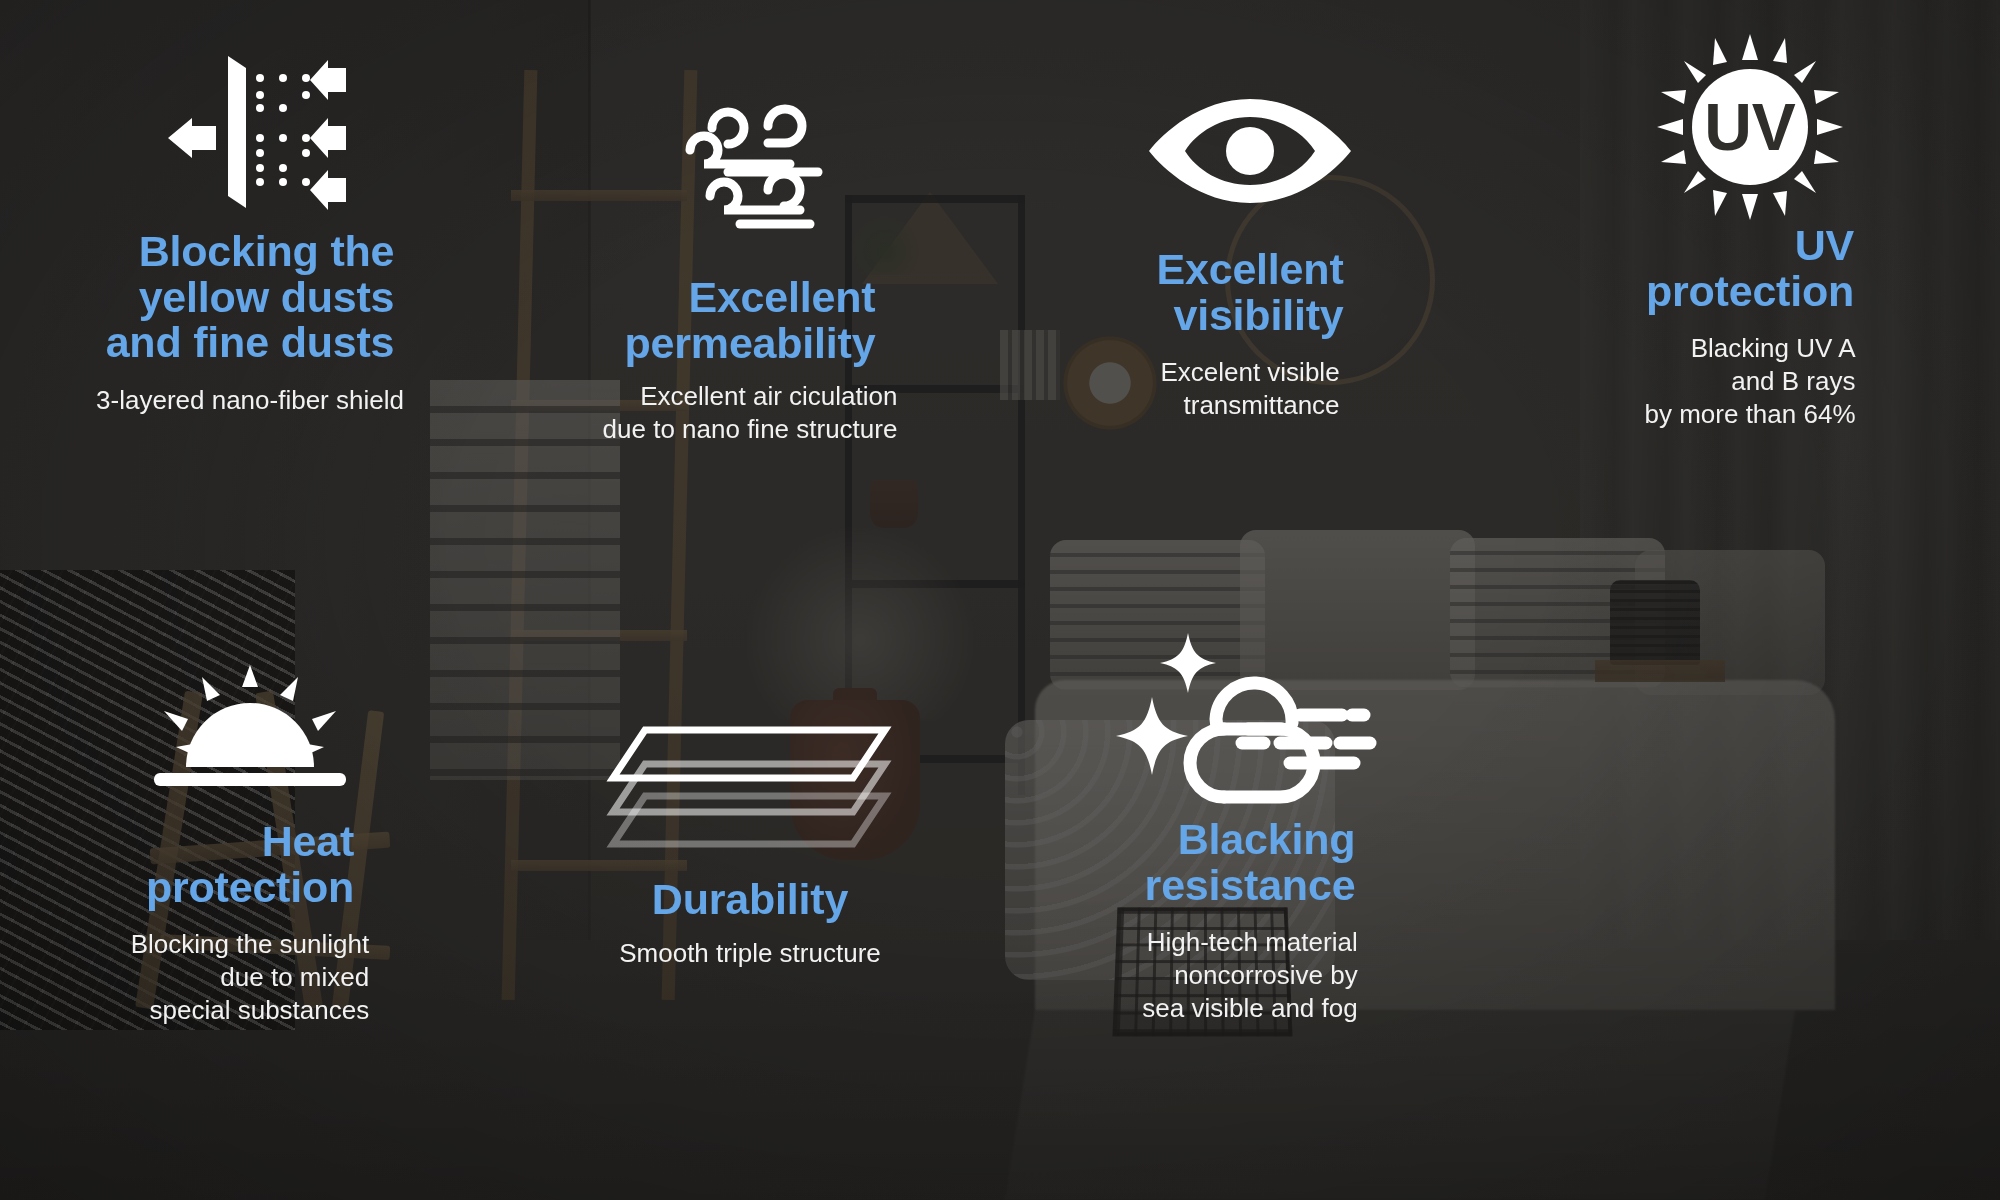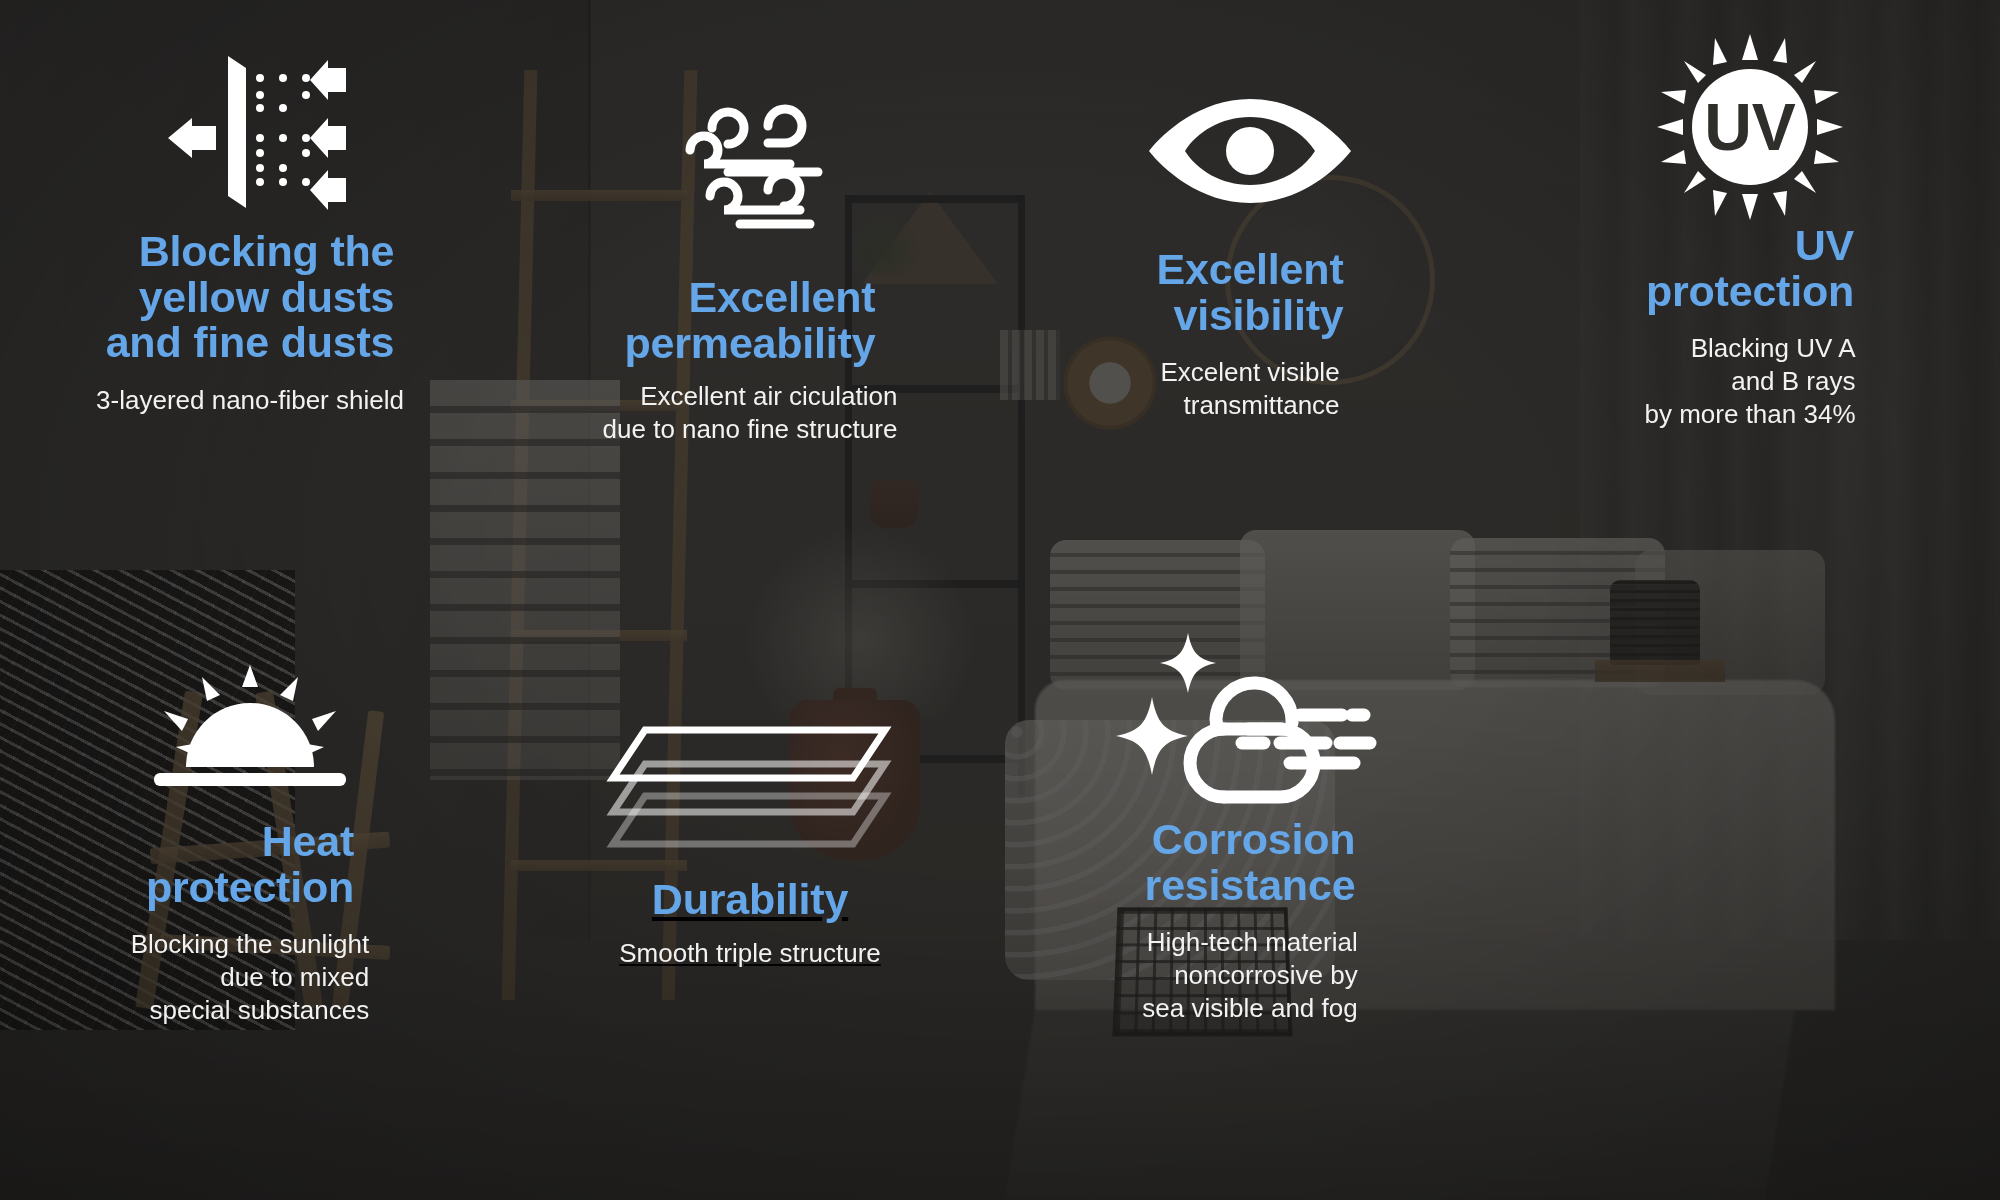--- a/index.html
+++ b/index.html
@@ -273,21 +273,21 @@
     font-weight: 400;
     white-space: pre-line;
   }
 
   
   #feat-dust   { padding-top: 50px; }
   #feat-perm   { padding-top: 96px; }
   #feat-vis    { padding-top: 68px; }
   #feat-uv     { padding-top: 44px; }
   #feat-heat   { padding-top: 50px; }
-  #feat-dur    { padding-top: 108px; text-decoration: underline; }
+  #feat-dur    { padding-top: 108px; }
   #feat-corr   { padding-top: 48px; }
   #feat-clean  { padding-top: 58px; }
 
   #feat-perm .f-desc, #feat-dur .f-desc { margin-top: -4px; }
 
   svg { display: block; overflow: visible; }
 </style>
 </head>
 <body>
 
@@ -467,21 +467,21 @@
               <polygon points="184,130 161,118 159,132"></polygon>
             </g>
           </g>
           <text x="95" y="118" text-anchor="middle" font-family="'Liberation Sans', sans-serif" font-size="66" font-weight="bold" fill="#2f2e2b">UV</text>
         </svg>
       </div>
       <div class="f-title">UV
 protection</div>
       <div class="f-desc">Blacking UV A
 and B rays
-by more than 34%</div>
+by more than 64%</div>
     </div>
 
     <div class="feature row2" id="feat-heat">
       <div class="icon-wrap">
         <svg width="220" height="130" viewBox="0 0 220 130">
           <g fill="#ffffff">
             <path d="M46 104 A64 64 0 0 1 174 104 Z"></path>
             <rect x="14" y="110" width="192" height="13" rx="6"></rect>
             <polygon points="110,2 118,24 102,24"></polygon>
             <polygon points="62,14 80,32 67,38"></polygon>
@@ -530,21 +530,21 @@
             <path d="M118 98 H152"></path>
             <path d="M170 84 H212"></path>
             <path d="M222 84 H234"></path>
             <path d="M112 112 H134"></path>
             <path d="M150 112 H196"></path>
             <path d="M210 112 H240"></path>
             <path d="M160 132 H224"></path>
           </g>
         </svg>
       </div>
-      <div class="f-title">Corrosion
+      <div class="f-title">Blacking
 resistance</div>
       <div class="f-desc">High-tech material
 noncorrosive by
 sea visible and fog</div>
     </div>
 
 
   </div>
 </div>
 

